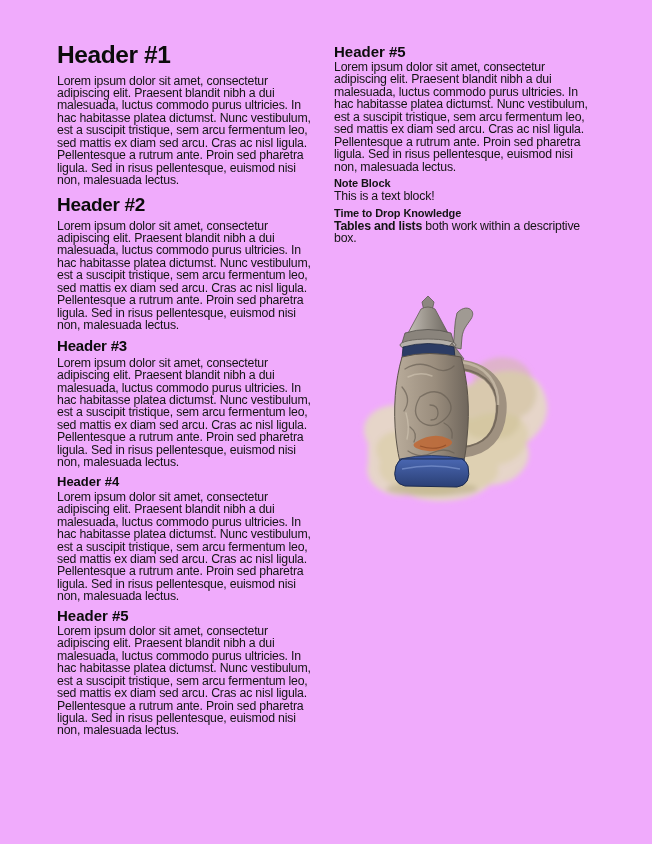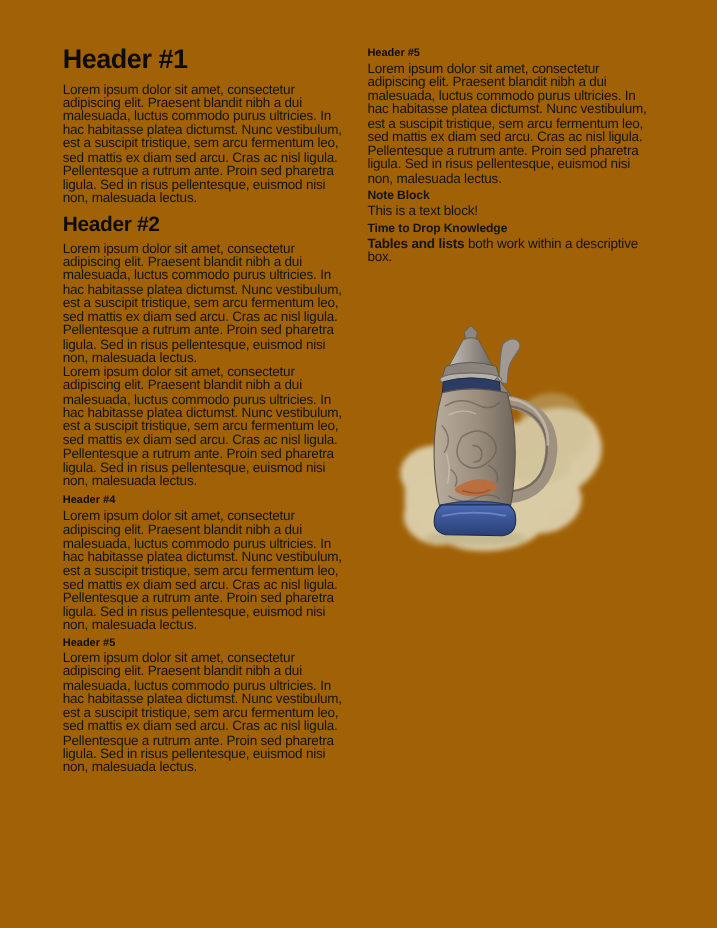--- a/index.html
+++ b/index.html
@@ -1,46 +1,47 @@
 <!DOCTYPE html>
 <html><head>
 <meta charset="utf-8">
 <style>
   html,body{margin:0;padding:0;background:#ffffff;}
   .page{
-    position:relative;width:652px;height:844px;background:#a16207;
+    position:relative;width:652px;height:844px;background:#f0abfc;
     font-family:"Liberation Sans","DejaVu Sans",sans-serif;color:#141414;
     overflow:hidden;
   }
   .col{position:absolute;top:43px;}
   #col1{left:57px;width:254px;}
   #col2{left:334px;width:258px;}
   p.body{font-size:12.3px;line-height:12.45px;letter-spacing:-0.2px;margin:0;}
   h1,h2,h3,h4,h5{font-weight:bold;color:#0c0c0c;}
   h1{font-size:24.5px;line-height:1;letter-spacing:-0.4px;margin:0 0 7px 0;}
   h2{font-size:19px;line-height:1;letter-spacing:-0.3px;margin:8px 0 6px 0;}
   h3{font-size:15px;line-height:1;letter-spacing:-0.2px;margin:6px 0 4px 0;}
-  h4{font-size:10px;line-height:1;margin:6px 0 3px 0;}
-  h5{font-size:10px;line-height:1;margin:5px 0 2px 0;}
+  h4{font-size:13px;line-height:1;margin:6px 0 3px 0;}
+  h5{font-size:15px;line-height:1;margin:5px 0 2px 0;}
   #col2 h5.first{margin-top:1px;}
   p.mini-h{font-size:11px;line-height:12px;font-weight:bold;margin:4px 0 1px 0;letter-spacing:-0.1px;}
   strong.inline-b{font-weight:bold;}
   .figure{position:absolute;left:350px;top:293px;width:204px;height:218px;}
   .figure svg{display:block;width:204px;height:218px;}
 </style>
 </head>
 <body>
 
 <div class="page">
 
   <div class="col" id="col1">
     <h1>Header #1</h1>
     <p class="body">Lorem ipsum dolor sit amet, consectetur adipiscing elit. Praesent blandit nibh a dui malesuada, luctus commodo purus ultricies. In hac habitasse platea dictumst. Nunc vestibulum, est a suscipit tristique, sem arcu fermentum leo, sed mattis ex diam sed arcu. Cras ac nisl ligula. Pellentesque a rutrum ante. Proin sed pharetra ligula. Sed in risus pellentesque, euismod nisi non, malesuada lectus.</p>
     <h2>Header #2</h2>
     <p class="body">Lorem ipsum dolor sit amet, consectetur adipiscing elit. Praesent blandit nibh a dui malesuada, luctus commodo purus ultricies. In hac habitasse platea dictumst. Nunc vestibulum, est a suscipit tristique, sem arcu fermentum leo, sed mattis ex diam sed arcu. Cras ac nisl ligula. Pellentesque a rutrum ante. Proin sed pharetra ligula. Sed in risus pellentesque, euismod nisi non, malesuada lectus.</p>
+    <h3>Header #3</h3>
     <p class="body">Lorem ipsum dolor sit amet, consectetur adipiscing elit. Praesent blandit nibh a dui malesuada, luctus commodo purus ultricies. In hac habitasse platea dictumst. Nunc vestibulum, est a suscipit tristique, sem arcu fermentum leo, sed mattis ex diam sed arcu. Cras ac nisl ligula. Pellentesque a rutrum ante. Proin sed pharetra ligula. Sed in risus pellentesque, euismod nisi non, malesuada lectus.</p>
     <h4>Header #4</h4>
     <p class="body">Lorem ipsum dolor sit amet, consectetur adipiscing elit. Praesent blandit nibh a dui malesuada, luctus commodo purus ultricies. In hac habitasse platea dictumst. Nunc vestibulum, est a suscipit tristique, sem arcu fermentum leo, sed mattis ex diam sed arcu. Cras ac nisl ligula. Pellentesque a rutrum ante. Proin sed pharetra ligula. Sed in risus pellentesque, euismod nisi non, malesuada lectus.</p>
     <h5>Header #5</h5>
     <p class="body">Lorem ipsum dolor sit amet, consectetur adipiscing elit. Praesent blandit nibh a dui malesuada, luctus commodo purus ultricies. In hac habitasse platea dictumst. Nunc vestibulum, est a suscipit tristique, sem arcu fermentum leo, sed mattis ex diam sed arcu. Cras ac nisl ligula. Pellentesque a rutrum ante. Proin sed pharetra ligula. Sed in risus pellentesque, euismod nisi non, malesuada lectus.</p>
   </div>
 
   <div class="col" id="col2">
     <h5 class="first">Header #5</h5>
     <p class="body">Lorem ipsum dolor sit amet, consectetur adipiscing elit. Praesent blandit nibh a dui malesuada, luctus commodo purus ultricies. In hac habitasse platea dictumst. Nunc vestibulum, est a suscipit tristique, sem arcu fermentum leo, sed mattis ex diam sed arcu. Cras ac nisl ligula. Pellentesque a rutrum ante. Proin sed pharetra ligula. Sed in risus pellentesque, euismod nisi non, malesuada lectus.</p>

